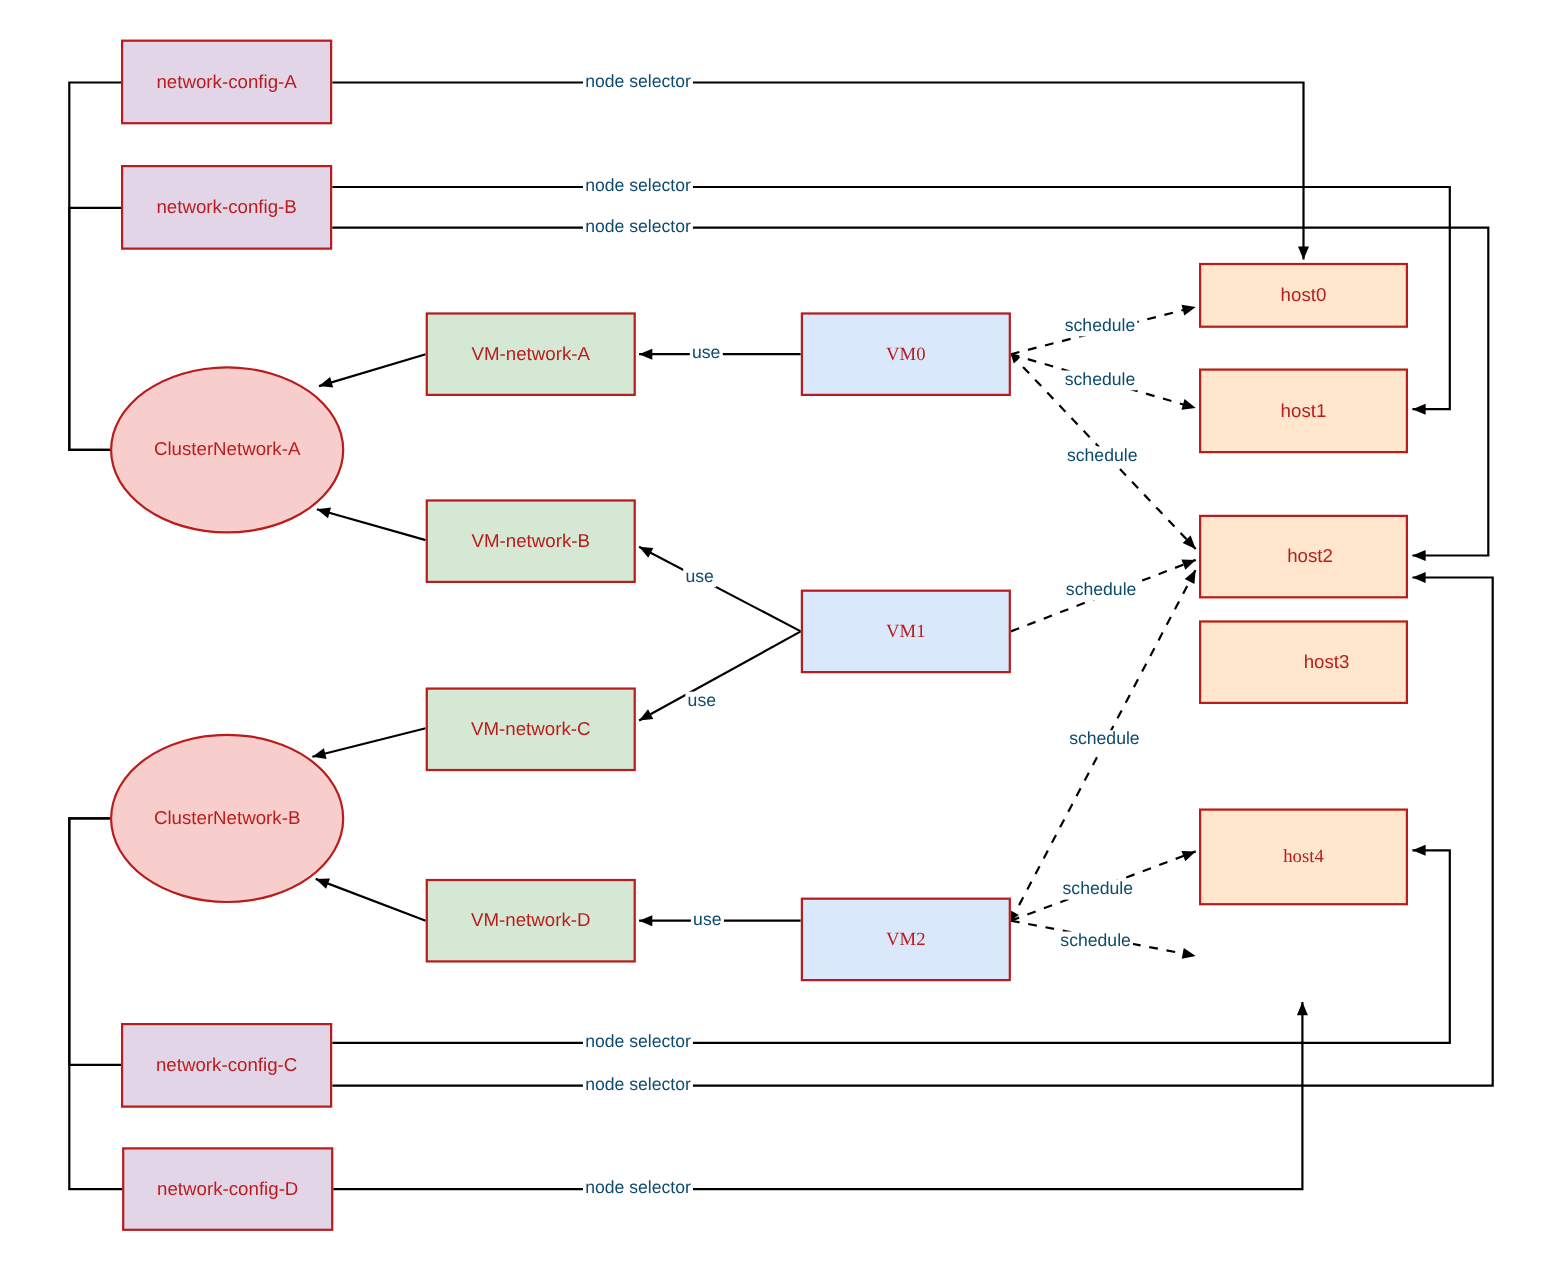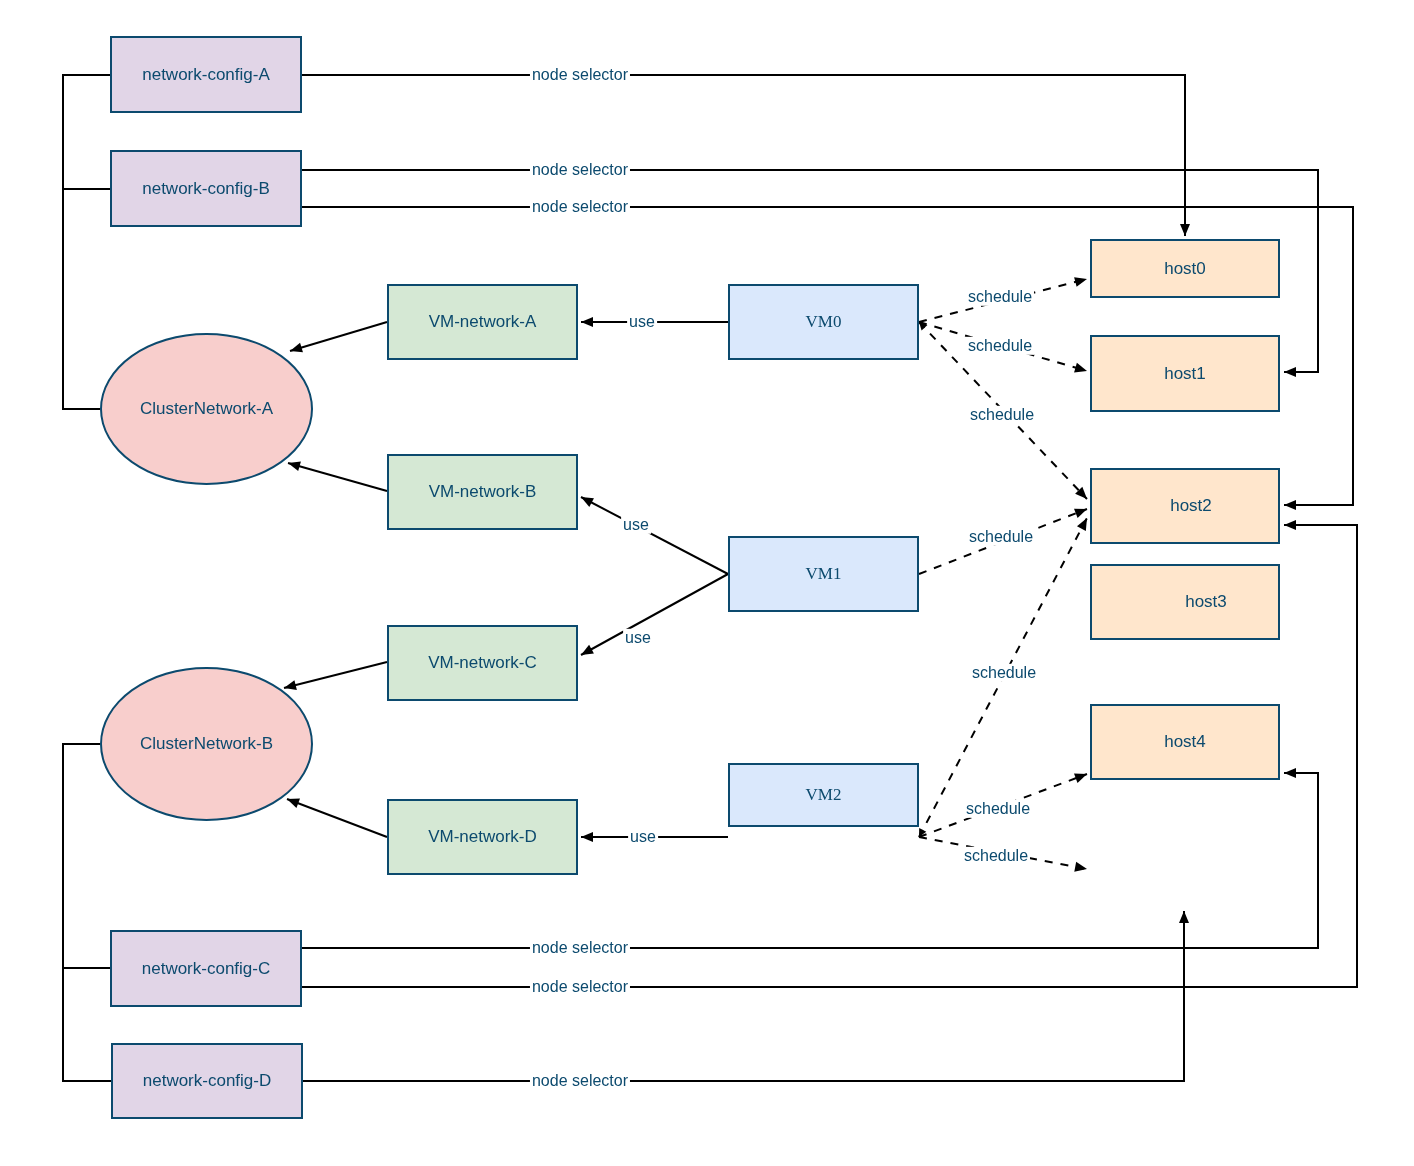--- a/index.html
+++ b/index.html
@@ -7,21 +7,21 @@
     position:relative;width:1414px;height:1166px;background:#ffffff;
     font-family:"Liberation Sans", sans-serif;overflow:hidden;
   }
   .edges-layer{position:absolute;left:0;top:0;width:1414px;height:1166px;}
   .edge{fill:none;stroke:var(--edge-color,#000);stroke-width:2;}
   .dashed{stroke-dasharray:8 8;}
   .arrow-end{marker-end:url(#arrow);}
   .arrow-start{marker-start:url(#arrow-s);}
   .node{
     position:absolute;box-sizing:border-box;display:flex;align-items:center;justify-content:center;
-    font-size:17px;color:#0c4a6e;text-align:center;line-height:1.15;
+    font-size:17px;color:#b91c1c;text-align:center;line-height:1.15;
   }
   .node.rect{border:2px solid;}
   .node.ellipse{border:2px solid;border-radius:50%;}
   .network-config{background:var(--network-config-fill,#E1D5E7);border-color:var(--network-config-stroke,#9673A6);}
   .cluster-network{background:var(--cluster-network-fill,#F8CECC);border-color:var(--cluster-network-stroke,#B85450);text-align:right;}
   .vm-network{background:var(--vm-network-fill,#D5E8D4);border-color:var(--vm-network-stroke,#82B366);}
   .vm{background:var(--vm-fill,#DAE8FC);border-color:var(--vm-stroke,#6C8EBF);font-family:Liberation Serif, serif;}
   .host{background:var(--host-fill,#FFE6CC);border-color:var(--host-stroke,#D79B00);}
   .edge-label{
     position:absolute;transform:translate(-50%,-50%);background:#ffffff;
@@ -82,27 +82,27 @@
   <div class="node ellipse cluster-network" style="left:100px;top:333px;width:213px;height:152px;">ClusterNetwork-A</div>
   <div class="node ellipse cluster-network" style="left:100px;top:667px;width:213px;height:154px;">ClusterNetwork-B</div>
 
   <div class="node rect vm-network" style="left:387px;top:284px;width:191px;height:76px;">VM-network-A</div>
   <div class="node rect vm-network" style="left:387px;top:454px;width:191px;height:76px;">VM-network-B</div>
   <div class="node rect vm-network" style="left:387px;top:625px;width:191px;height:76px;">VM-network-C</div>
   <div class="node rect vm-network" style="left:387px;top:799px;width:191px;height:76px;">VM-network-D</div>
 
   <div class="node rect vm" style="left:728px;top:284px;width:191px;height:76px;">VM0</div>
   <div class="node rect vm" style="left:728px;top:536px;width:191px;height:76px;">VM1</div>
-  <div class="node rect vm" style="left:728px;top:763px;width:191px;height:64px;">VM2</div>
+  <div class="node rect vm" style="left:728px;top:816px;width:191px;height:76px;">VM2</div>
 
   <div class="node rect host" style="left:1090px;top:239px;width:190px;height:59px;">host0</div>
   <div class="node rect host" style="left:1090px;top:335px;width:190px;height:77px;">host1</div>
   <div class="node rect host" style="left:1090px;top:468px;width:190px;height:76px;padding-left:12px;">host2</div>
   <div class="node rect host" style="left:1090px;top:564px;width:190px;height:76px;padding-left:42px;">host3</div>
-  <div class="node rect host" style="left:1090px;top:704px;width:190px;height:76px;">host4</div>
+  <div class="node rect host" style="left:1090px;top:735px;width:190px;height:88px;font-family:Liberation Serif, serif;">host4</div>
 
   <div class="edge-label" style="left:580px;top:75px;">node selector</div>
   <div class="edge-label" style="left:580px;top:170px;">node selector</div>
   <div class="edge-label" style="left:580px;top:207px;">node selector</div>
   <div class="edge-label" style="left:580px;top:948px;">node selector</div>
   <div class="edge-label" style="left:580px;top:987px;">node selector</div>
   <div class="edge-label" style="left:580px;top:1081px;">node selector</div>
 
   <div class="edge-label" style="left:642px;top:322px;">use</div>
   <div class="edge-label" style="left:636px;top:525px;">use</div>

